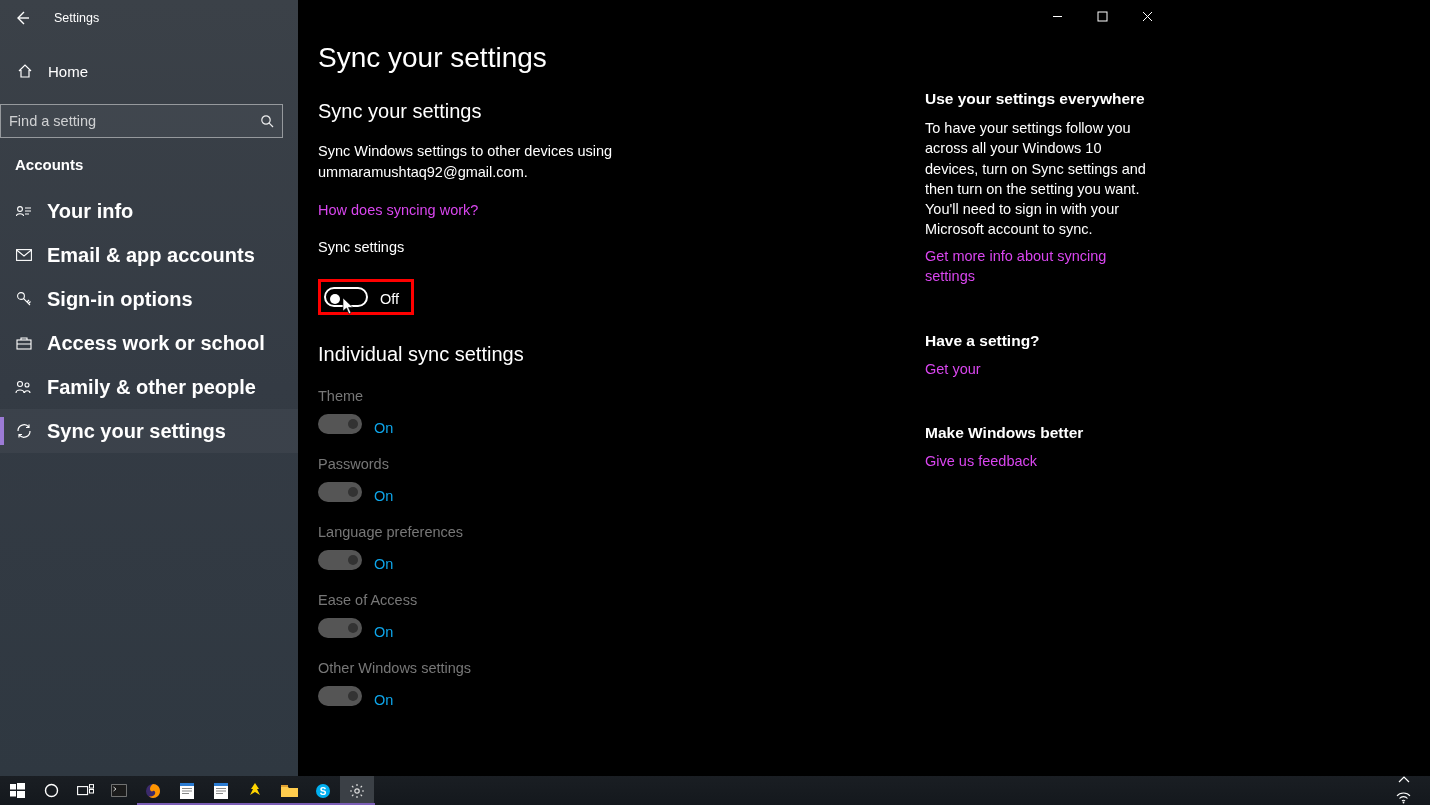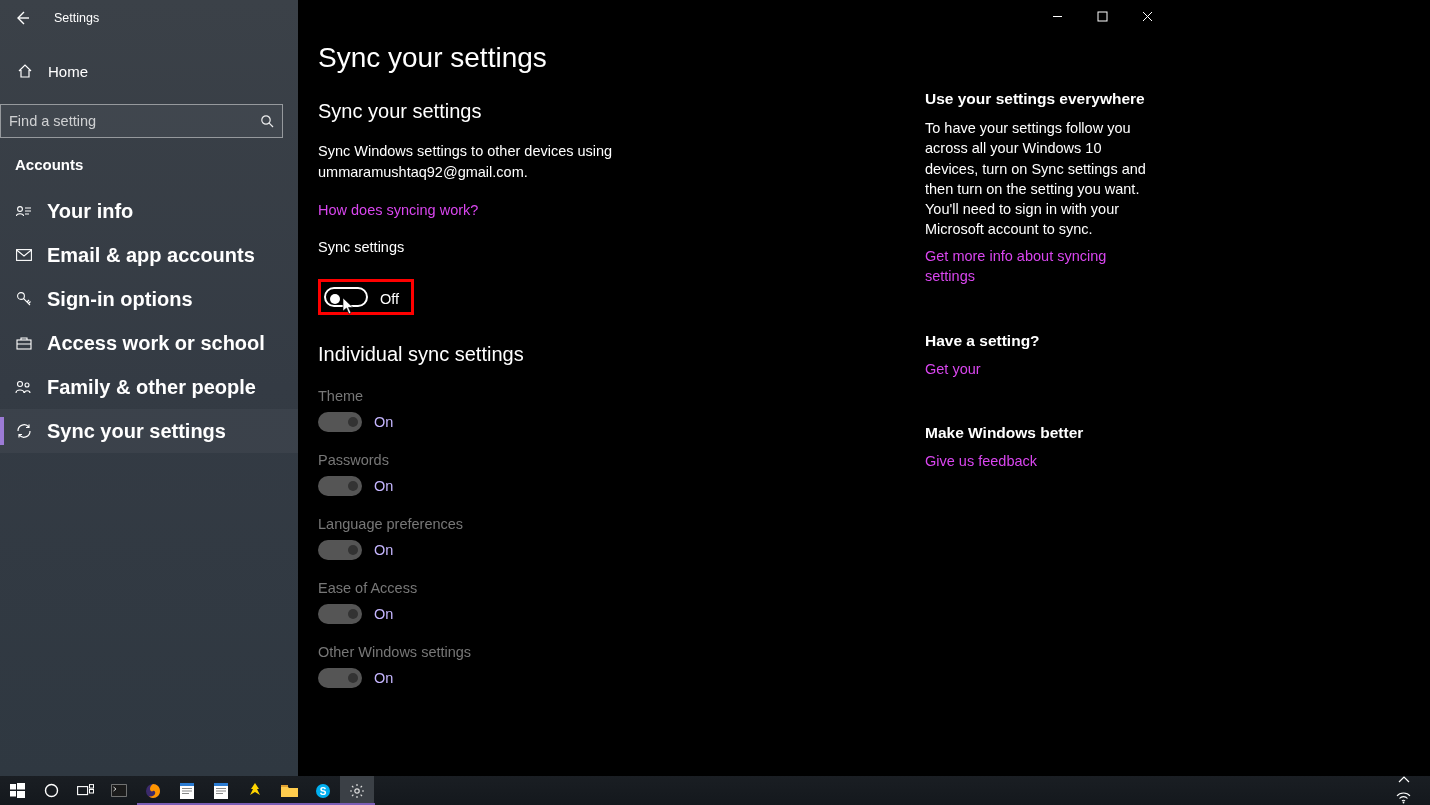--- a/index.html
+++ b/index.html
@@ -73,21 +73,21 @@
     width:44px; height:20px; border-radius:10px; position:relative;
   }
   .toggle .knob {
     width:10px; height:10px; border-radius:50%; position:absolute; top:5px;
   }
   .toggle.main { border:2px solid #fff; background:#000;}
   .toggle.main .knob { background:#fff; left:4px;}
   .toggle.disabled { background:#555; }
   .toggle.disabled .knob { background:#333; right:4px;}
   .toggle-state { font-size:14.5px;}
-  .disabled-text { color:#c4b5fd;}
+  .disabled-text { color:#0ea5e9;margin-top:8px;}
   .highlight-box {
     border:3px solid #ff0000; padding:5px 12px 5px 3px; display:inline-flex; align-items:flex-end; gap:12px;
   }
   .cursor {
      position:absolute; width:12px; height:18px; pointer-events:none;
   }
 
   .ind-section { margin-top:28px;}
   .ind-title { font-size:20px; font-weight:400; margin-bottom:22px;}
   .ind-item { margin-bottom:20px;}

